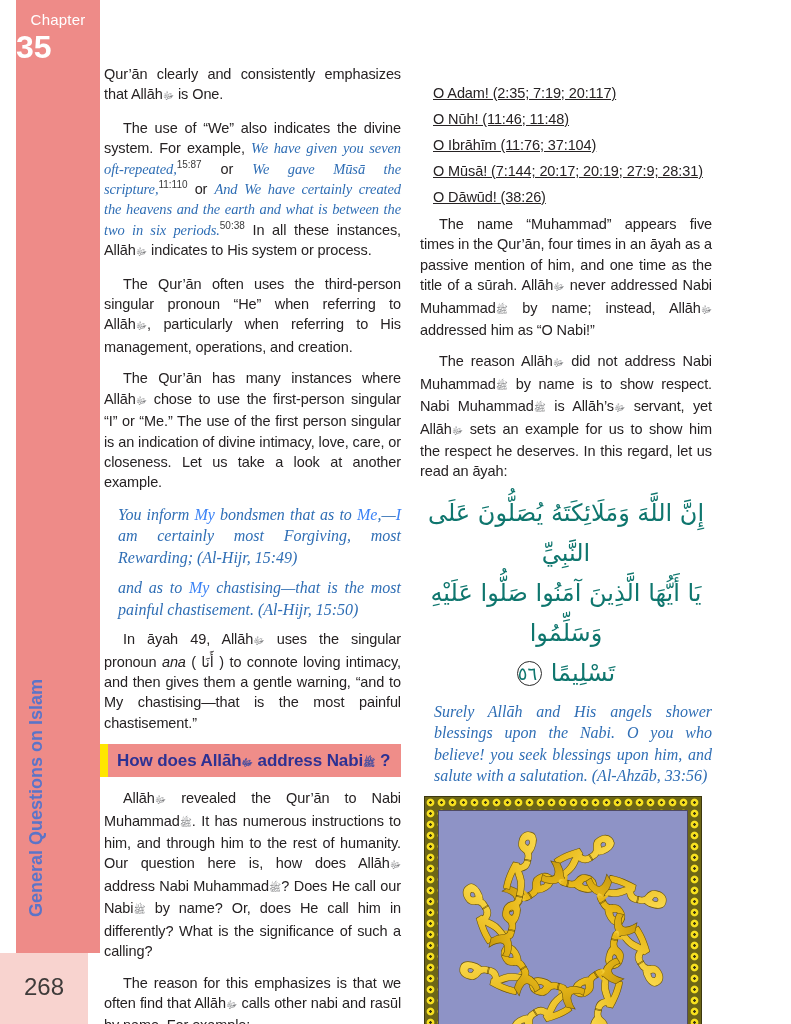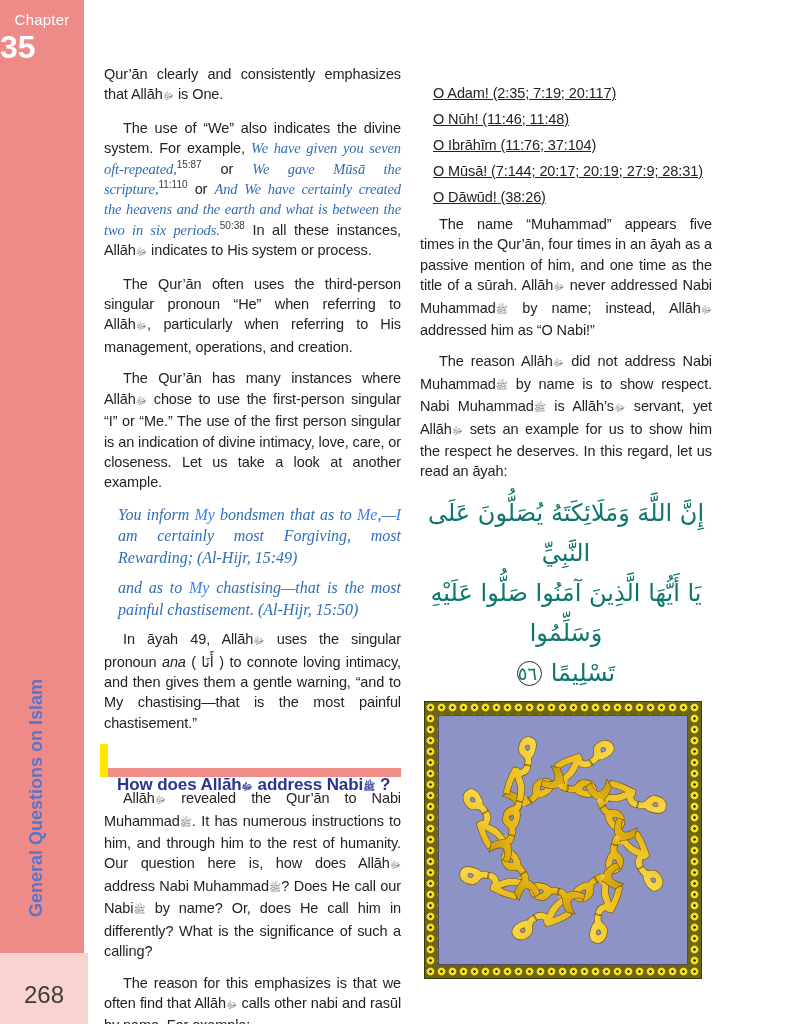--- a/index.html
+++ b/index.html
@@ -3,40 +3,40 @@
 <meta charset="utf-8">
 <style>
   html,body{margin:0;padding:0;}
   body{
     width:791px;height:1024px;position:relative;background:#ffffff;
     font-family:"Liberation Sans","DejaVu Sans",sans-serif;
     overflow:hidden;
   }
   
   .sidebar{
-    position:absolute;left:0;top:0;width:84px;height:953px;
+    position:absolute;left:16px;top:0;width:84px;height:953px;
     background:#ee8b88;
   }
   .chapter-label{
     color:#ffffff;font-size:15px;text-align:center;padding-top:11px;letter-spacing:.2px;
   }
   .chapter-number{
     color:#ffffff;font-size:32px;font-weight:bold;margin-top:1px;
   }
   .vertical-title{
     position:absolute;left:26px;top:917px;width:220px;
     transform:rotate(-90deg);transform-origin:0 0;
     color:#5b74c8;font-size:18px;font-weight:bold;white-space:nowrap;
   }
   .footer-block{
     position:absolute;left:0;top:953px;width:88px;height:71px;
     background:#f8d3cf;
   }
   .page-number{
-    color:#3f3b3a;font-size:24px;text-align:center;padding-top:28px;
+    color:#3f3b3a;font-size:24px;text-align:center;padding-top:20px;
   }
   
   .col{position:absolute;top:64px;}
   .col.left{left:104px;width:297px;}
   .col.right{left:420px;width:292px;}
   p.body{
     font-size:14.5px;line-height:20.4px;color:#262223;text-align:justify;
     margin:0 0 11px 0;letter-spacing:-0.1px;
   }
   .ind{text-indent:19px;}
@@ -51,21 +51,21 @@
     color:#2f6eb5;font-size:16px;line-height:21.5px;text-align:justify;
     margin:0 0 9px 0;padding-left:14px;
   }
   
   .heading{
     display:flex;margin:9px 0 11px -4px;width:301px;height:33px;
   }
   .accent{width:8px;background:#ffe600;}
   .htext{
     flex:1;background:#ef8d89;color:#2e3192;font-weight:bold;font-size:17px;
-    line-height:33px;padding-left:9px;letter-spacing:-0.1px;margin-top:24px;
+    line-height:33px;padding-left:9px;letter-spacing:-0.1px;
   }
   .htext .hn{color:#4a4e9e;}
   
   .plist{margin:20px 0 6px 0;}
   .pli{
     font-size:14.5px;color:#262223;padding-left:13px;margin-bottom:6.5px;
     line-height:19.5px;letter-spacing:-0.1px;text-decoration:underline;
   }
   
   .ayah{
@@ -132,20 +132,21 @@
       <div class="pli">O Mūsā! (7:144; 20:17; 20:19; 27:9; 28:31)</div>
       <div class="pli">O Dāwūd! (38:26)</div>
     </div>
     <p class="body ind"><span>The name “Muhammad” appears five times in the Qur’ān, four times in an āyah as a passive mention of him, and one time as the title of a sūrah. Allāh</span><span class="hn">ﷻ</span><span> never addressed Nabi Muhammad</span><span class="hn">ﷺ</span><span> by name; instead, Allāh</span><span class="hn">ﷻ</span><span> addressed him as “O Nabi!”</span></p>
     <p class="body ind"><span>The reason Allāh</span><span class="hn">ﷻ</span><span> did not address Nabi Muhammad</span><span class="hn">ﷺ</span><span> by name is to show respect. Nabi Muhammad</span><span class="hn">ﷺ</span><span> is Allāh’s</span><span class="hn">ﷻ</span><span> servant, yet Allāh</span><span class="hn">ﷻ</span><span> sets an example for us to show him the respect he deserves. In this regard, let us read an āyah:</span></p>
     <div class="ayah">
       <div>إِنَّ اللَّهَ وَمَلَائِكَتَهُ يُصَلُّونَ عَلَى النَّبِيِّ</div>
       <div>يَا أَيُّهَا الَّذِينَ آمَنُوا صَلُّوا عَلَيْهِ وَسَلِّمُوا</div>
       <div><span>تَسْلِيمًا</span><span class="ayah-num">٥٦</span></div>
     </div>
+    <p class="quote"><span class="q">Surely Allāh and His angels shower blessings upon the Nabi. O you who believe! you seek blessings upon him, and salute with a salutation. (Al-Ahzāb, 33:56)</span></p>
 
     <div class="figure">
       <div class="field">
         <svg width="248" height="248" viewBox="0 0 250 250" aria-hidden="true">
           <defs>
             <linearGradient id="gold" x1="0" y1="0" x2="1" y2="1">
               <stop offset="0" stop-color="#a97d06"></stop>
               <stop offset="0.5" stop-color="#e8b818"></stop>
               <stop offset="1" stop-color="#ffe45e"></stop>
             </linearGradient>

